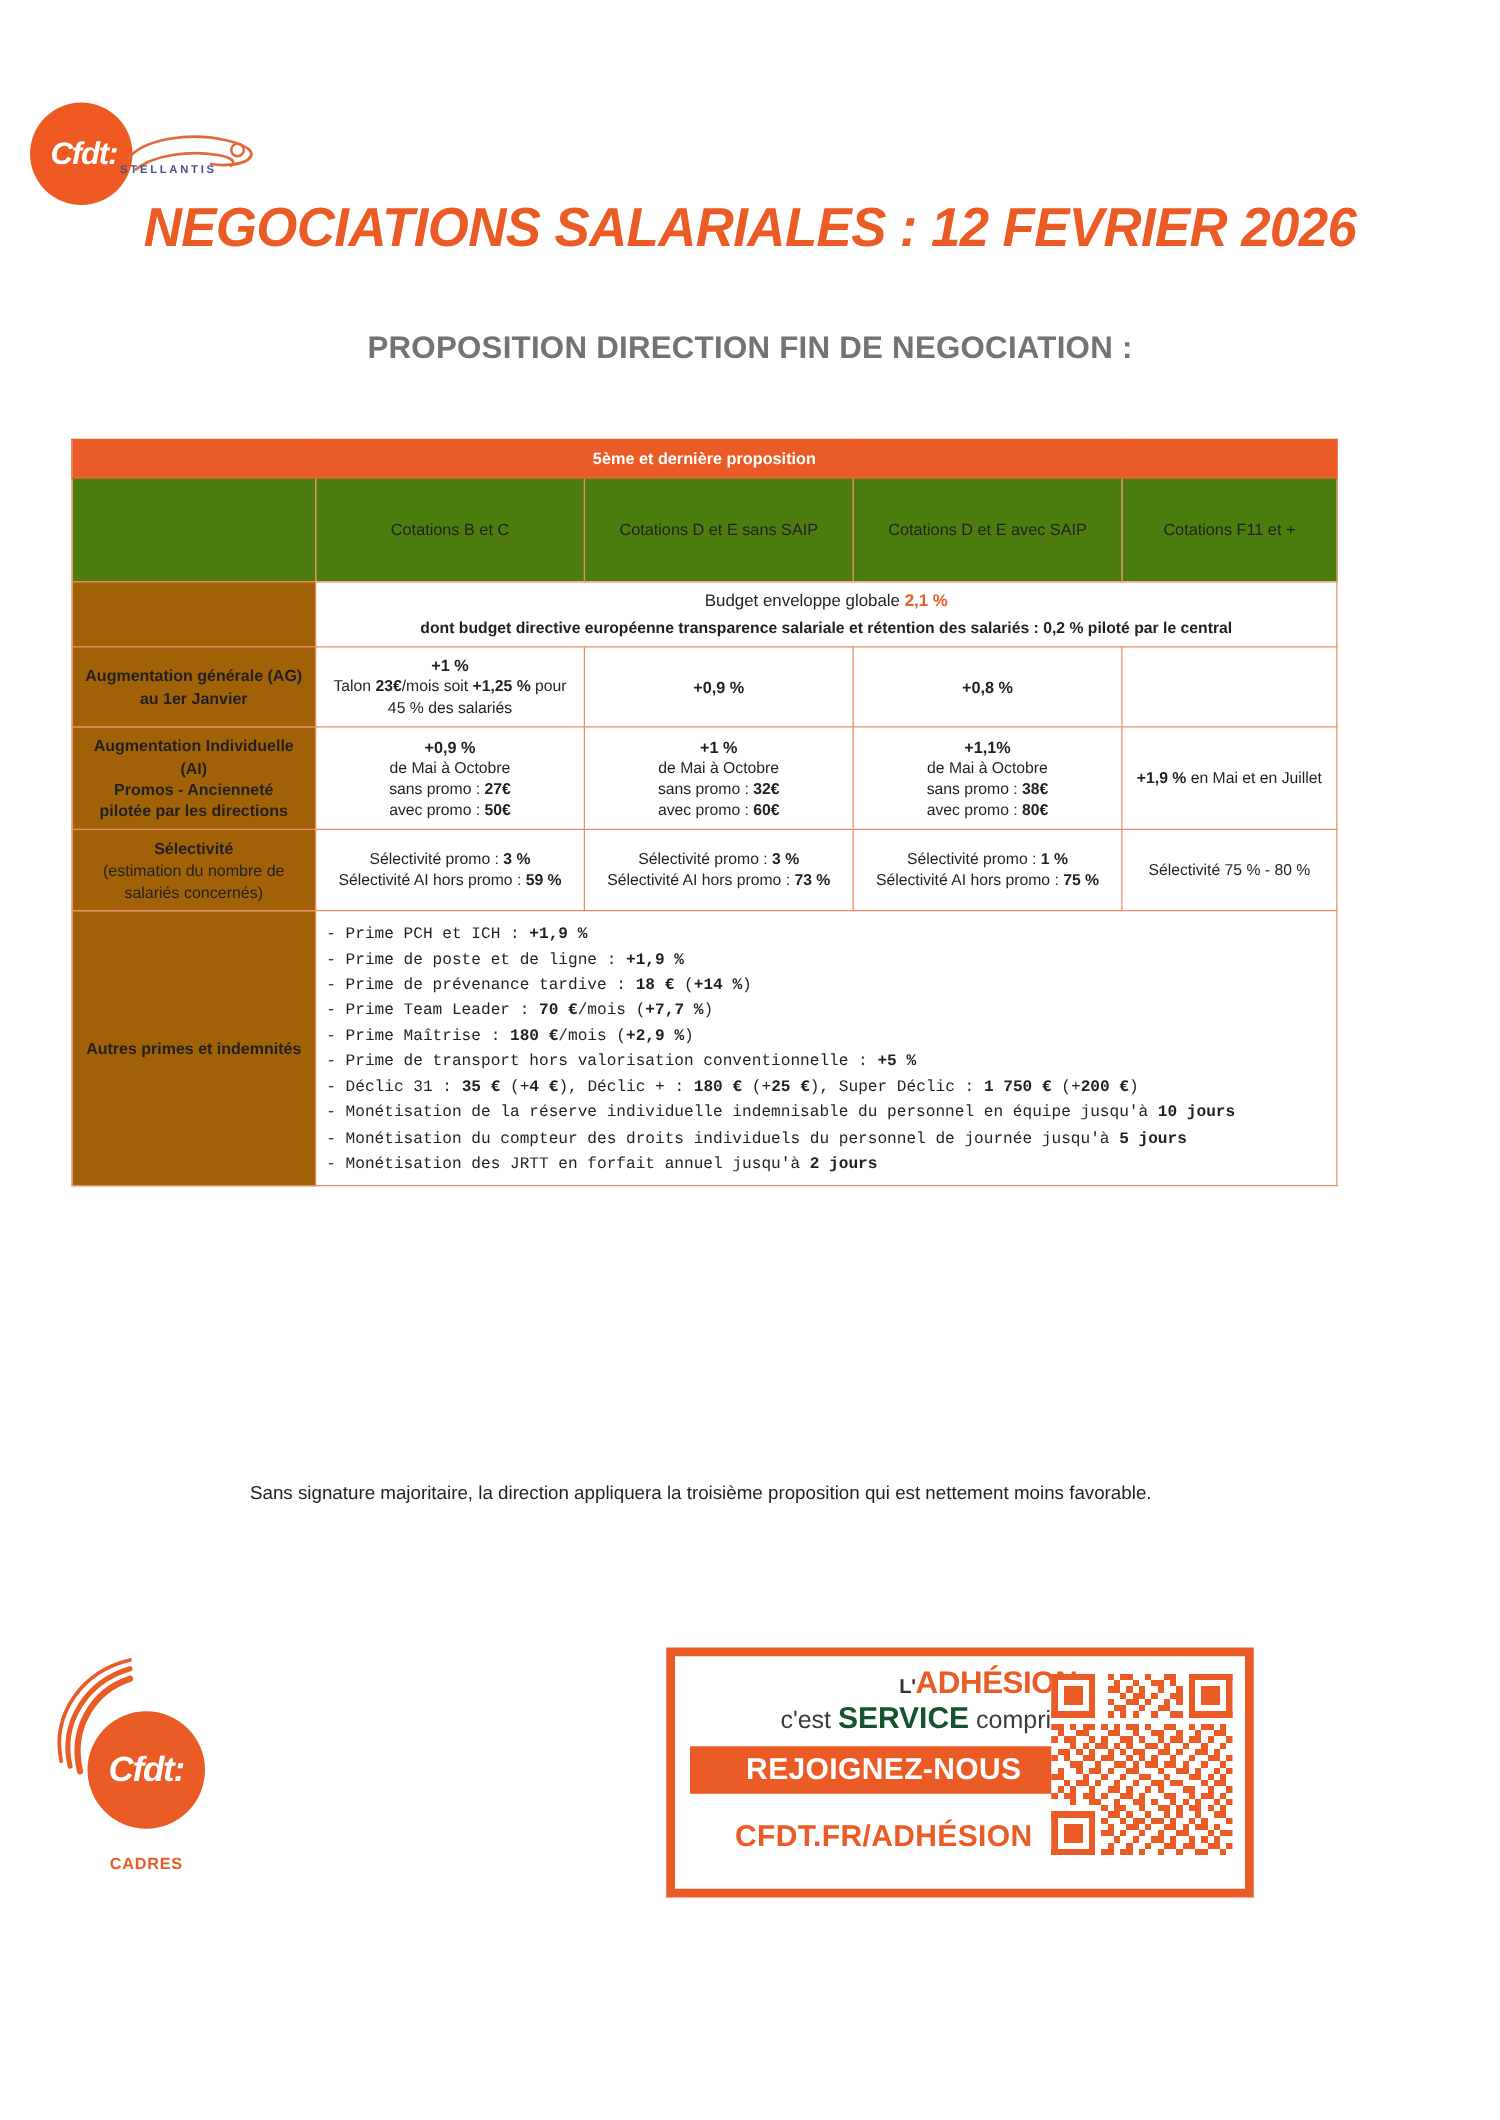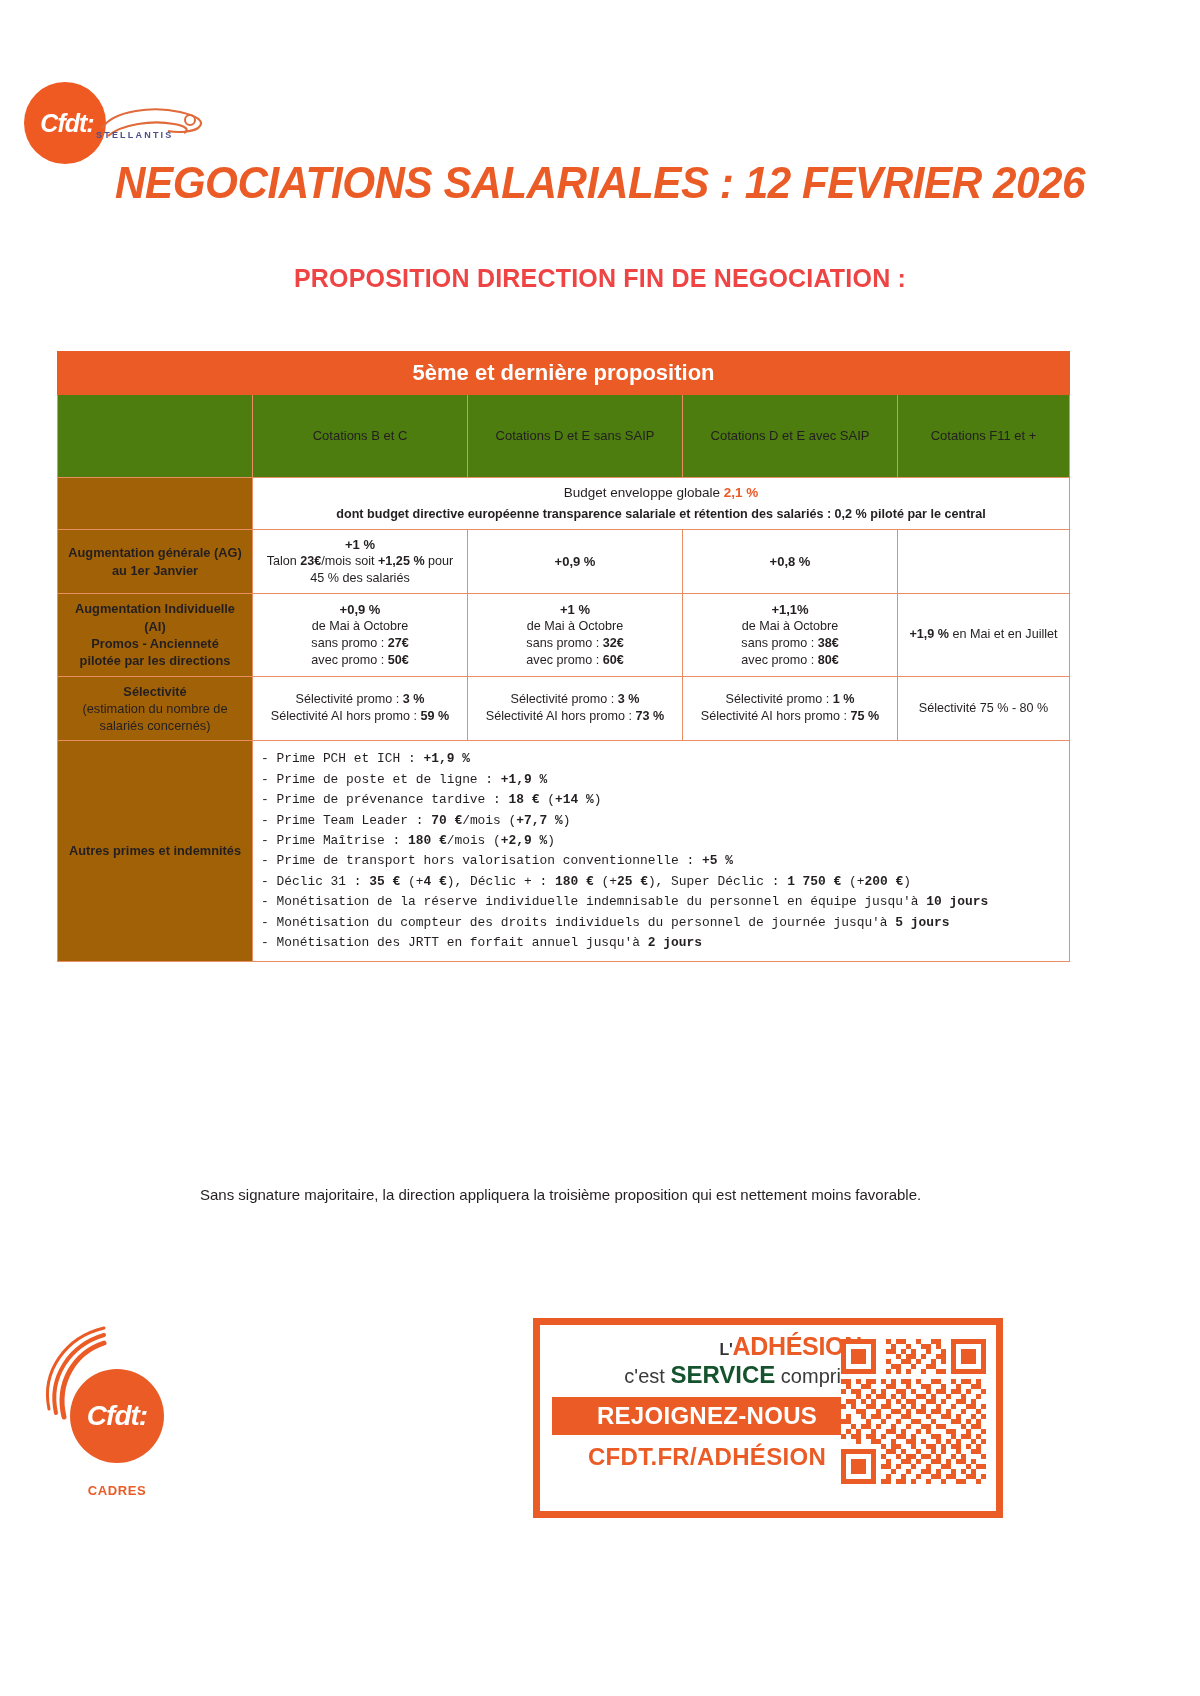--- a/index.html
+++ b/index.html
@@ -81,21 +81,21 @@
     font-style: italic;
     letter-spacing: -0.5px;
     transform: scaleX(0.96);
   }
   .sub-title {
     position: absolute;
     left: 0;
     right: 0;
     top: 264px;
     text-align: center;
-    color: #ef4444;
+    color: #737373;
     font-size: 25px;
     font-weight: bold;
     letter-spacing: 0.2px;
   }
 
   
   .prop-table {
     position: absolute;
     left: 57px;
     top: 351px;
@@ -107,21 +107,21 @@
   .prop-table td, .prop-table th {
     border: 1px solid #e98e63;
     vertical-align: middle;
     padding: 6px 8px;
     line-height: 1.35;
   }
   .band {
     background: #ea5b26;
     color: #ffffff;
     text-align: center;
-    font-size: 22px;
+    font-size: 13px;
     font-weight: bold;
     padding: 11px 0;
     border: 1px solid #ea5b26 !important;
   }
   .colhead {
     background: #4d7c0f;
     text-align: center;
     font-weight: normal;
     font-size: 13px;
     height: 70px;
@@ -242,21 +242,21 @@
     margin-top: 8px;
     background: #ea5b26;
     color: #ffffff;
     font-size: 24px;
     font-weight: bold;
     text-align: center;
     padding: 5px 6px;
     letter-spacing: 0.3px;
   }
   .adh-l4 {
-    margin-top: 8px;
+    margin-top: 21px;
     font-size: 24px;
     font-weight: bold;
     color: #ea5b26;
     text-align: center;
     letter-spacing: 0.3px;
   }
   .qr {
     position: absolute;
     right: 10px;
     top: 14px;

